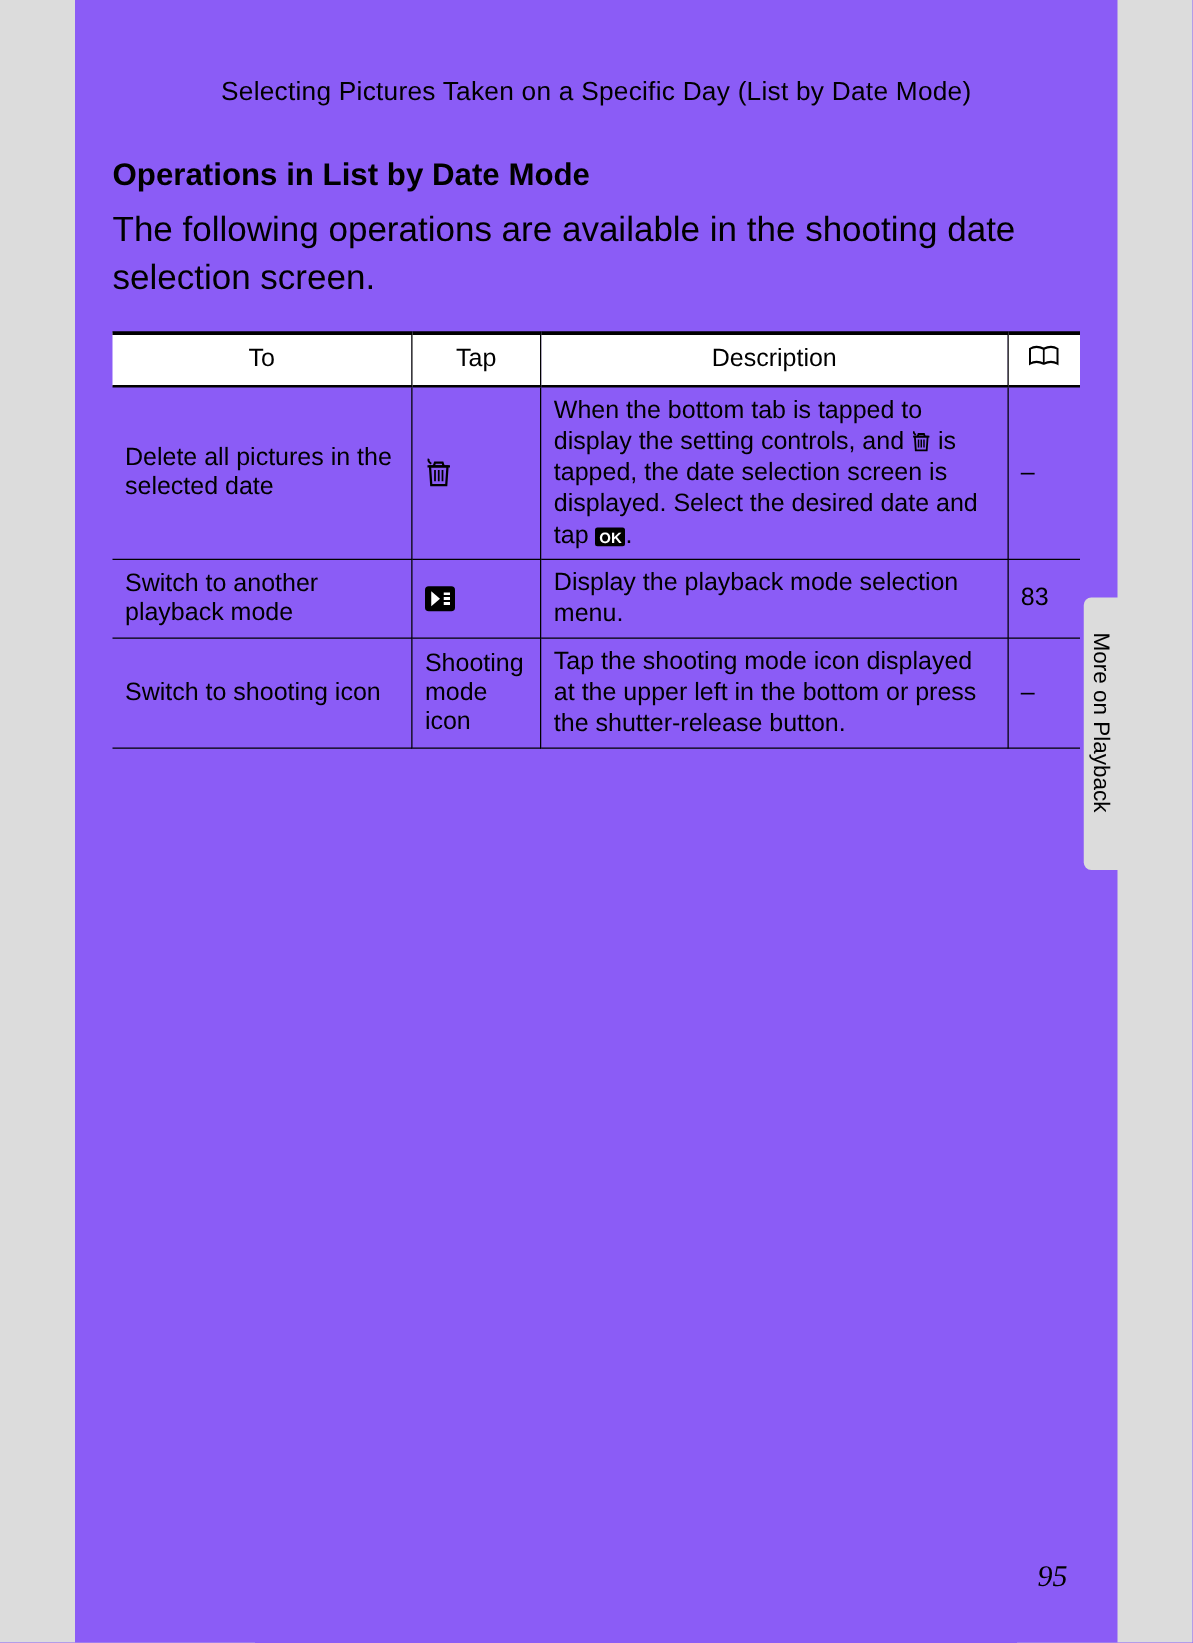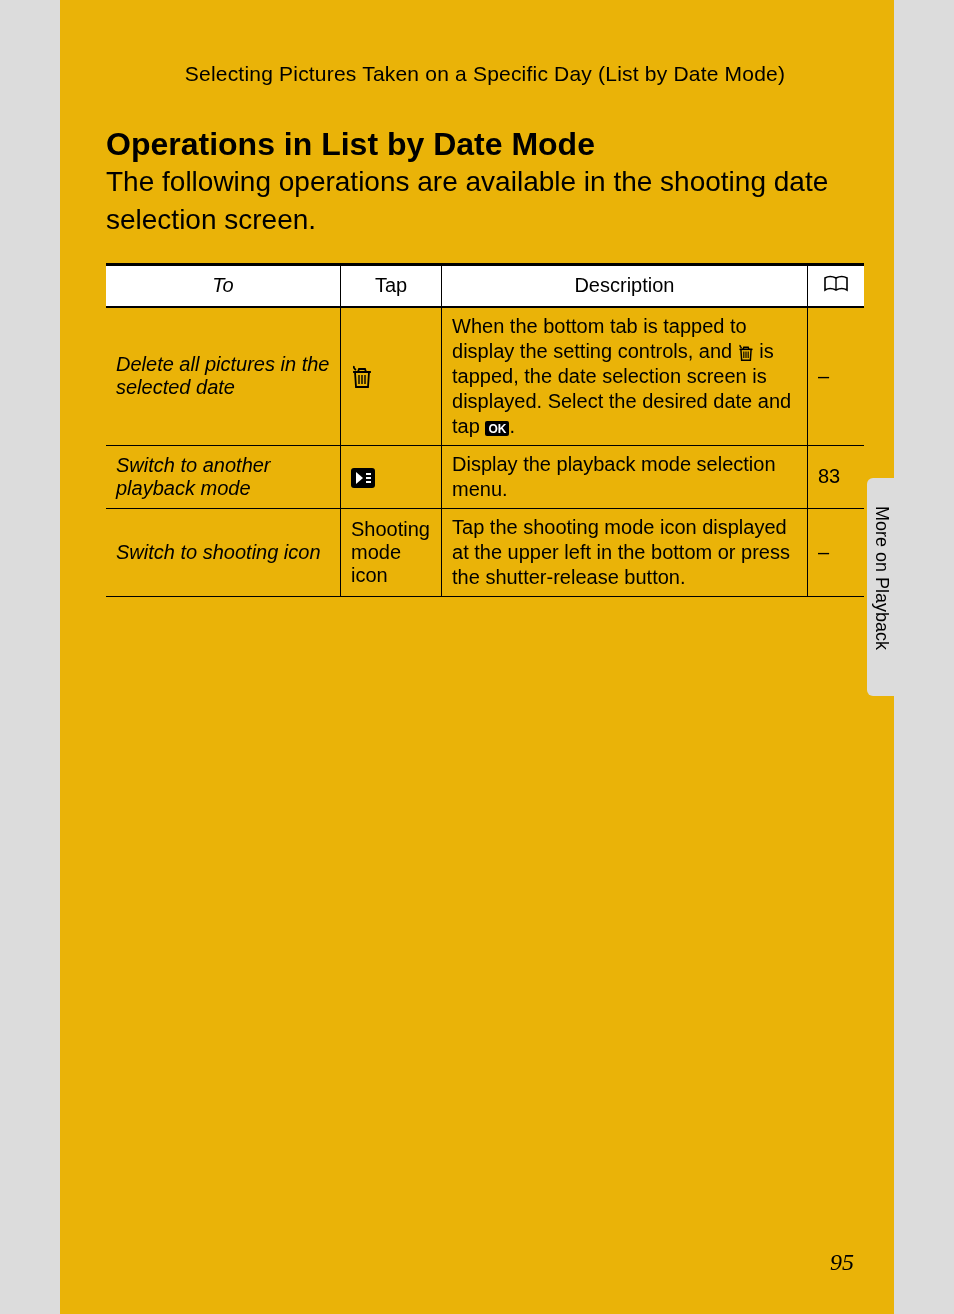--- a/index.html
+++ b/index.html
@@ -9,36 +9,36 @@
     font-family: "Helvetica Neue", Arial, sans-serif;
     color: #000;
     position: relative;
   }
   .page {
     position: absolute;
     left: 60px;
     top: 0;
     width: 834px;
     height: 1314px;
-    background: #eab308;
-    padding-left: 16px;
+    background: #8b5cf6;
   }
   .header-title {
     text-align: center;
     font-size: 21px;
     padding-top: 62px;
     padding-bottom: 20px;
     letter-spacing: 0.2px;
   }
   .content {
     padding: 20px 30px 0 30px;
   }
   .section-title {
-    font-size: 32px;
+    font-size: 25px;
     font-weight: 700;
+    margin-bottom: 10px;
   }
   .intro {
     font-size: 28px;
     line-height: 1.35;
     margin-bottom: 24px;
   }
   table.ops {
     width: 100%;
     border-collapse: collapse;
     font-size: 20px;
@@ -59,21 +59,21 @@
   table.ops tr:first-child th:last-child,
   table.ops td:last-child { border-right: none; }
   table.ops th {
     font-weight: 400;
     text-align: center;
     border-bottom: 2px solid #000;
     padding-top: 8px;
     padding-bottom: 8px;
     background:#fff;
   }
-  .col-to { width: 232px; font-style: italic; }
+  .col-to { width: 232px; }
   .col-tap { width: 92px; text-align: center; }
   .col-desc { width: 362px; }
   .col-ref { width: 56px; text-align: left; padding-left:10px;}
   td.center { text-align: center; }
   td.col-desc { line-height: 1.25; padding-top:6px; padding-bottom:6px;}
   .icon-left, .icon-right {
     display: inline-block;
     width: 22px; height: 20px;
     background: #000;
     border-radius: 4px;

